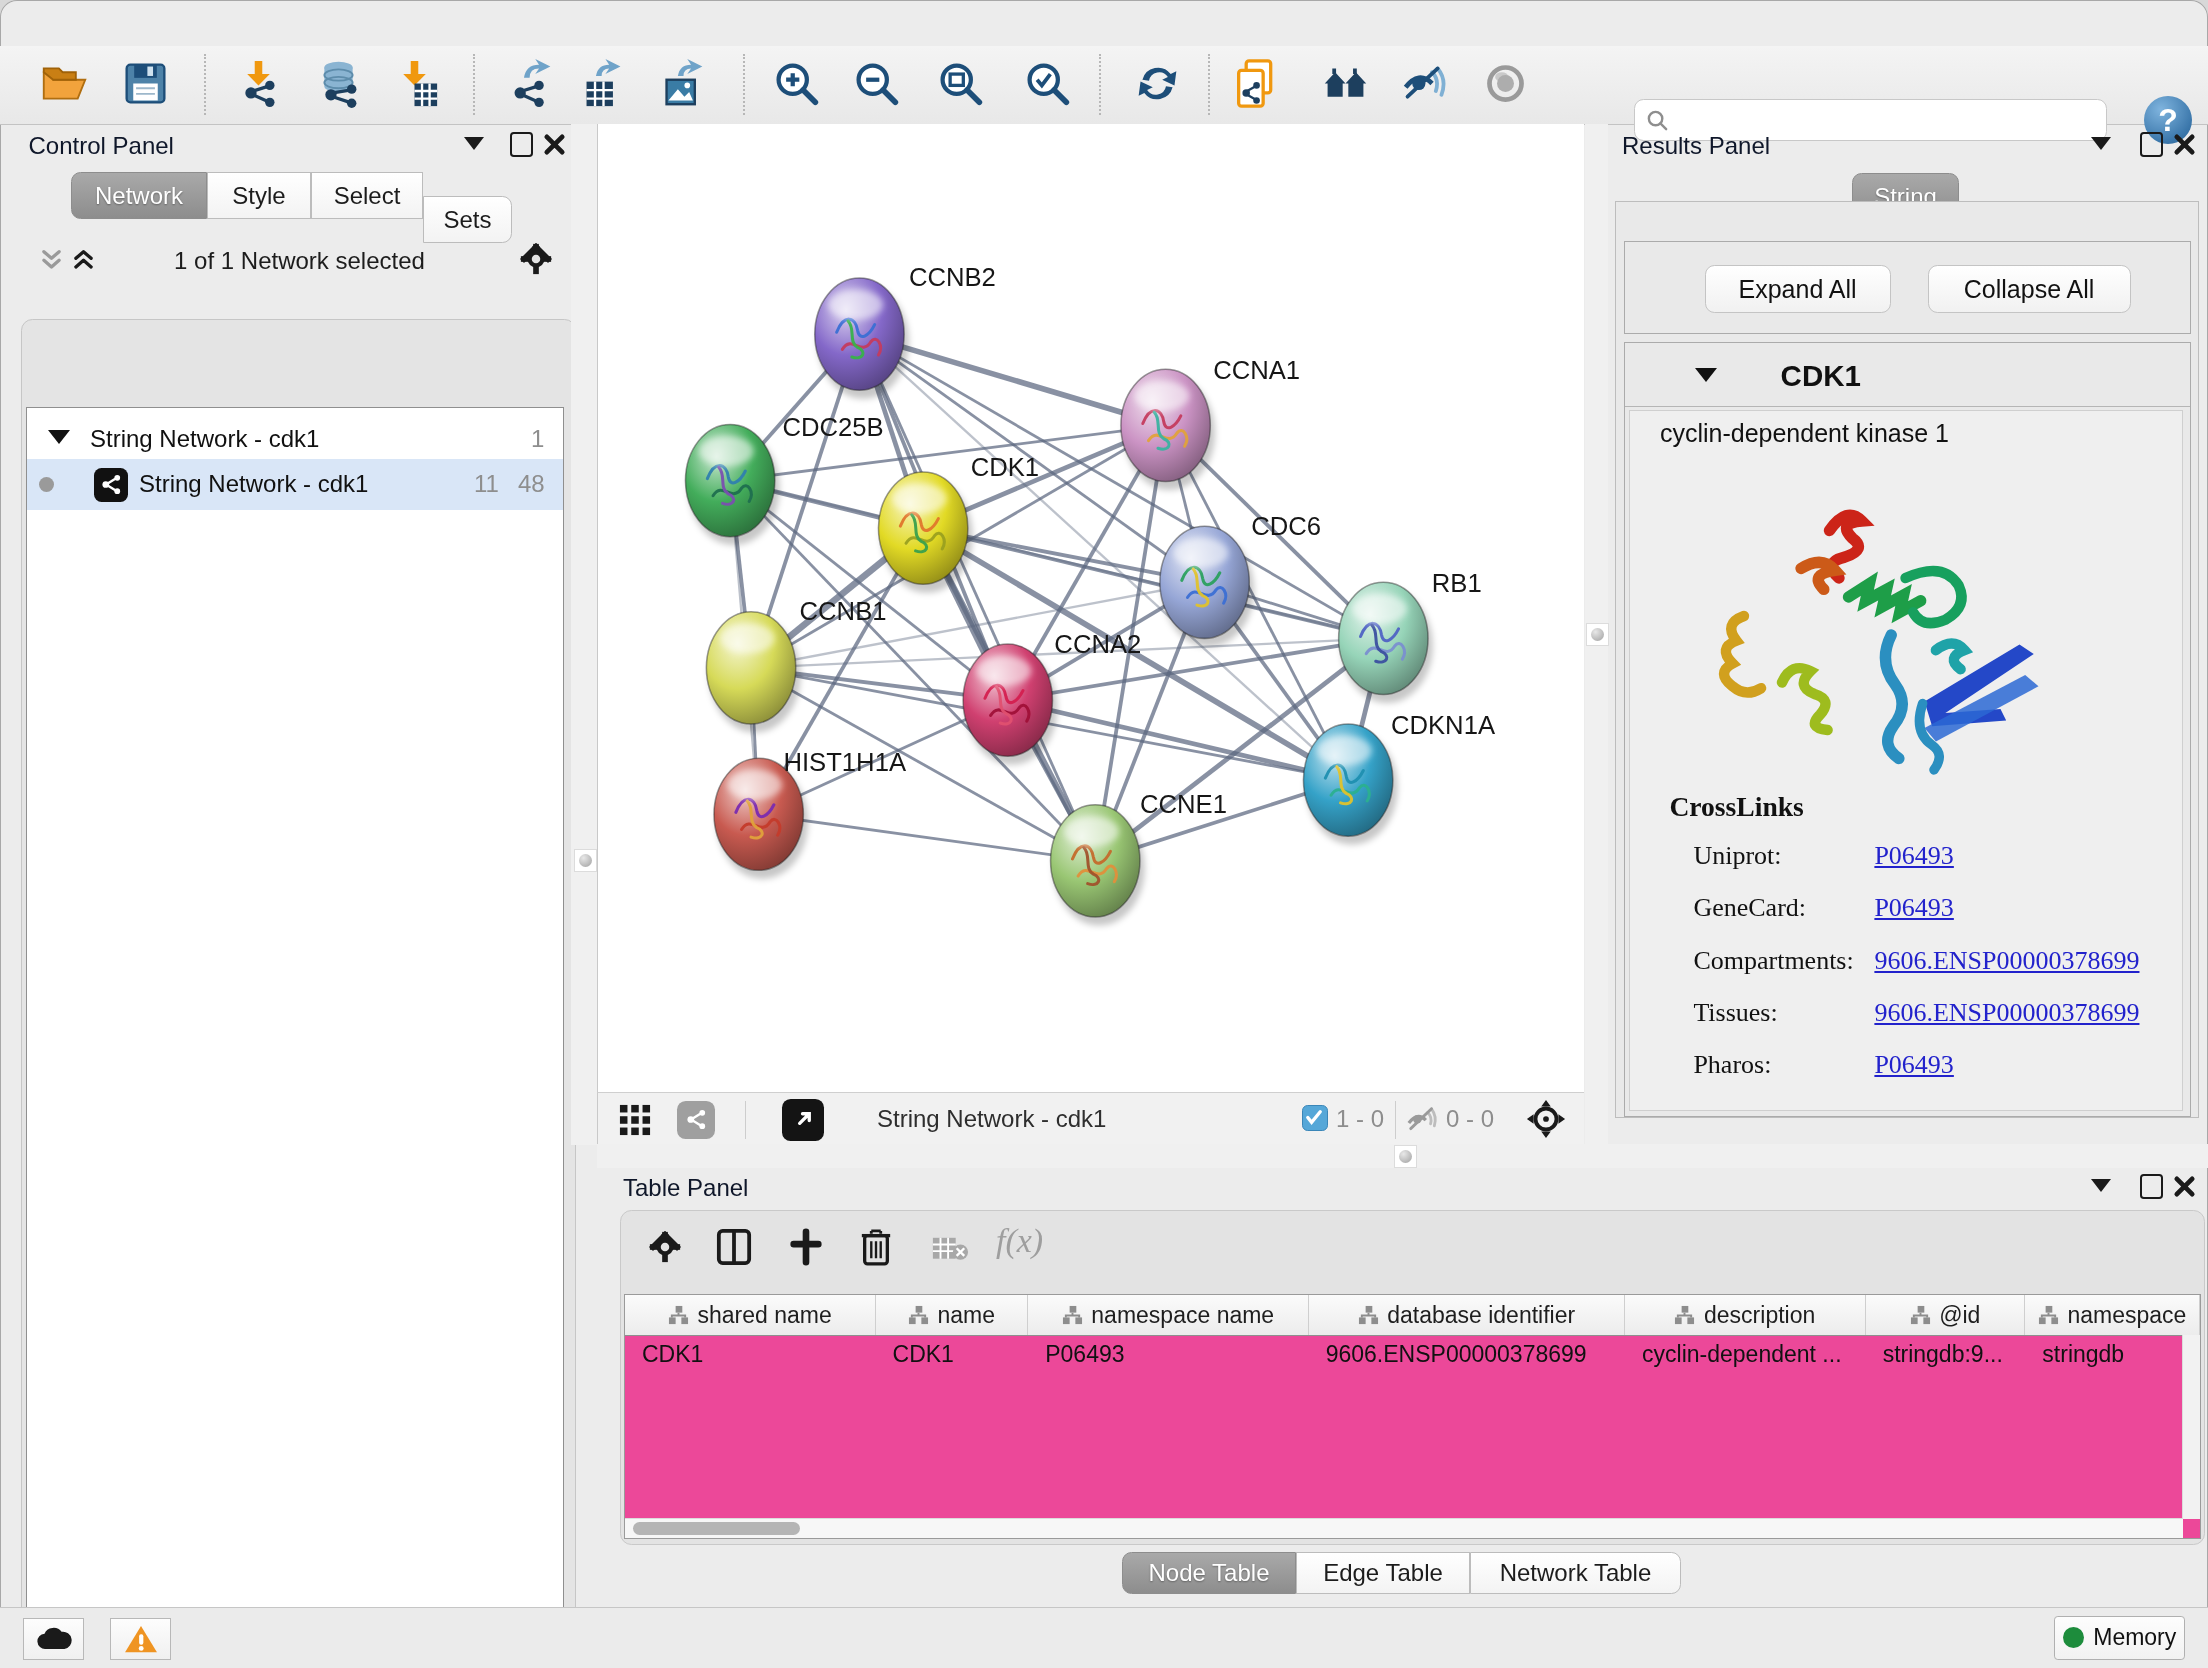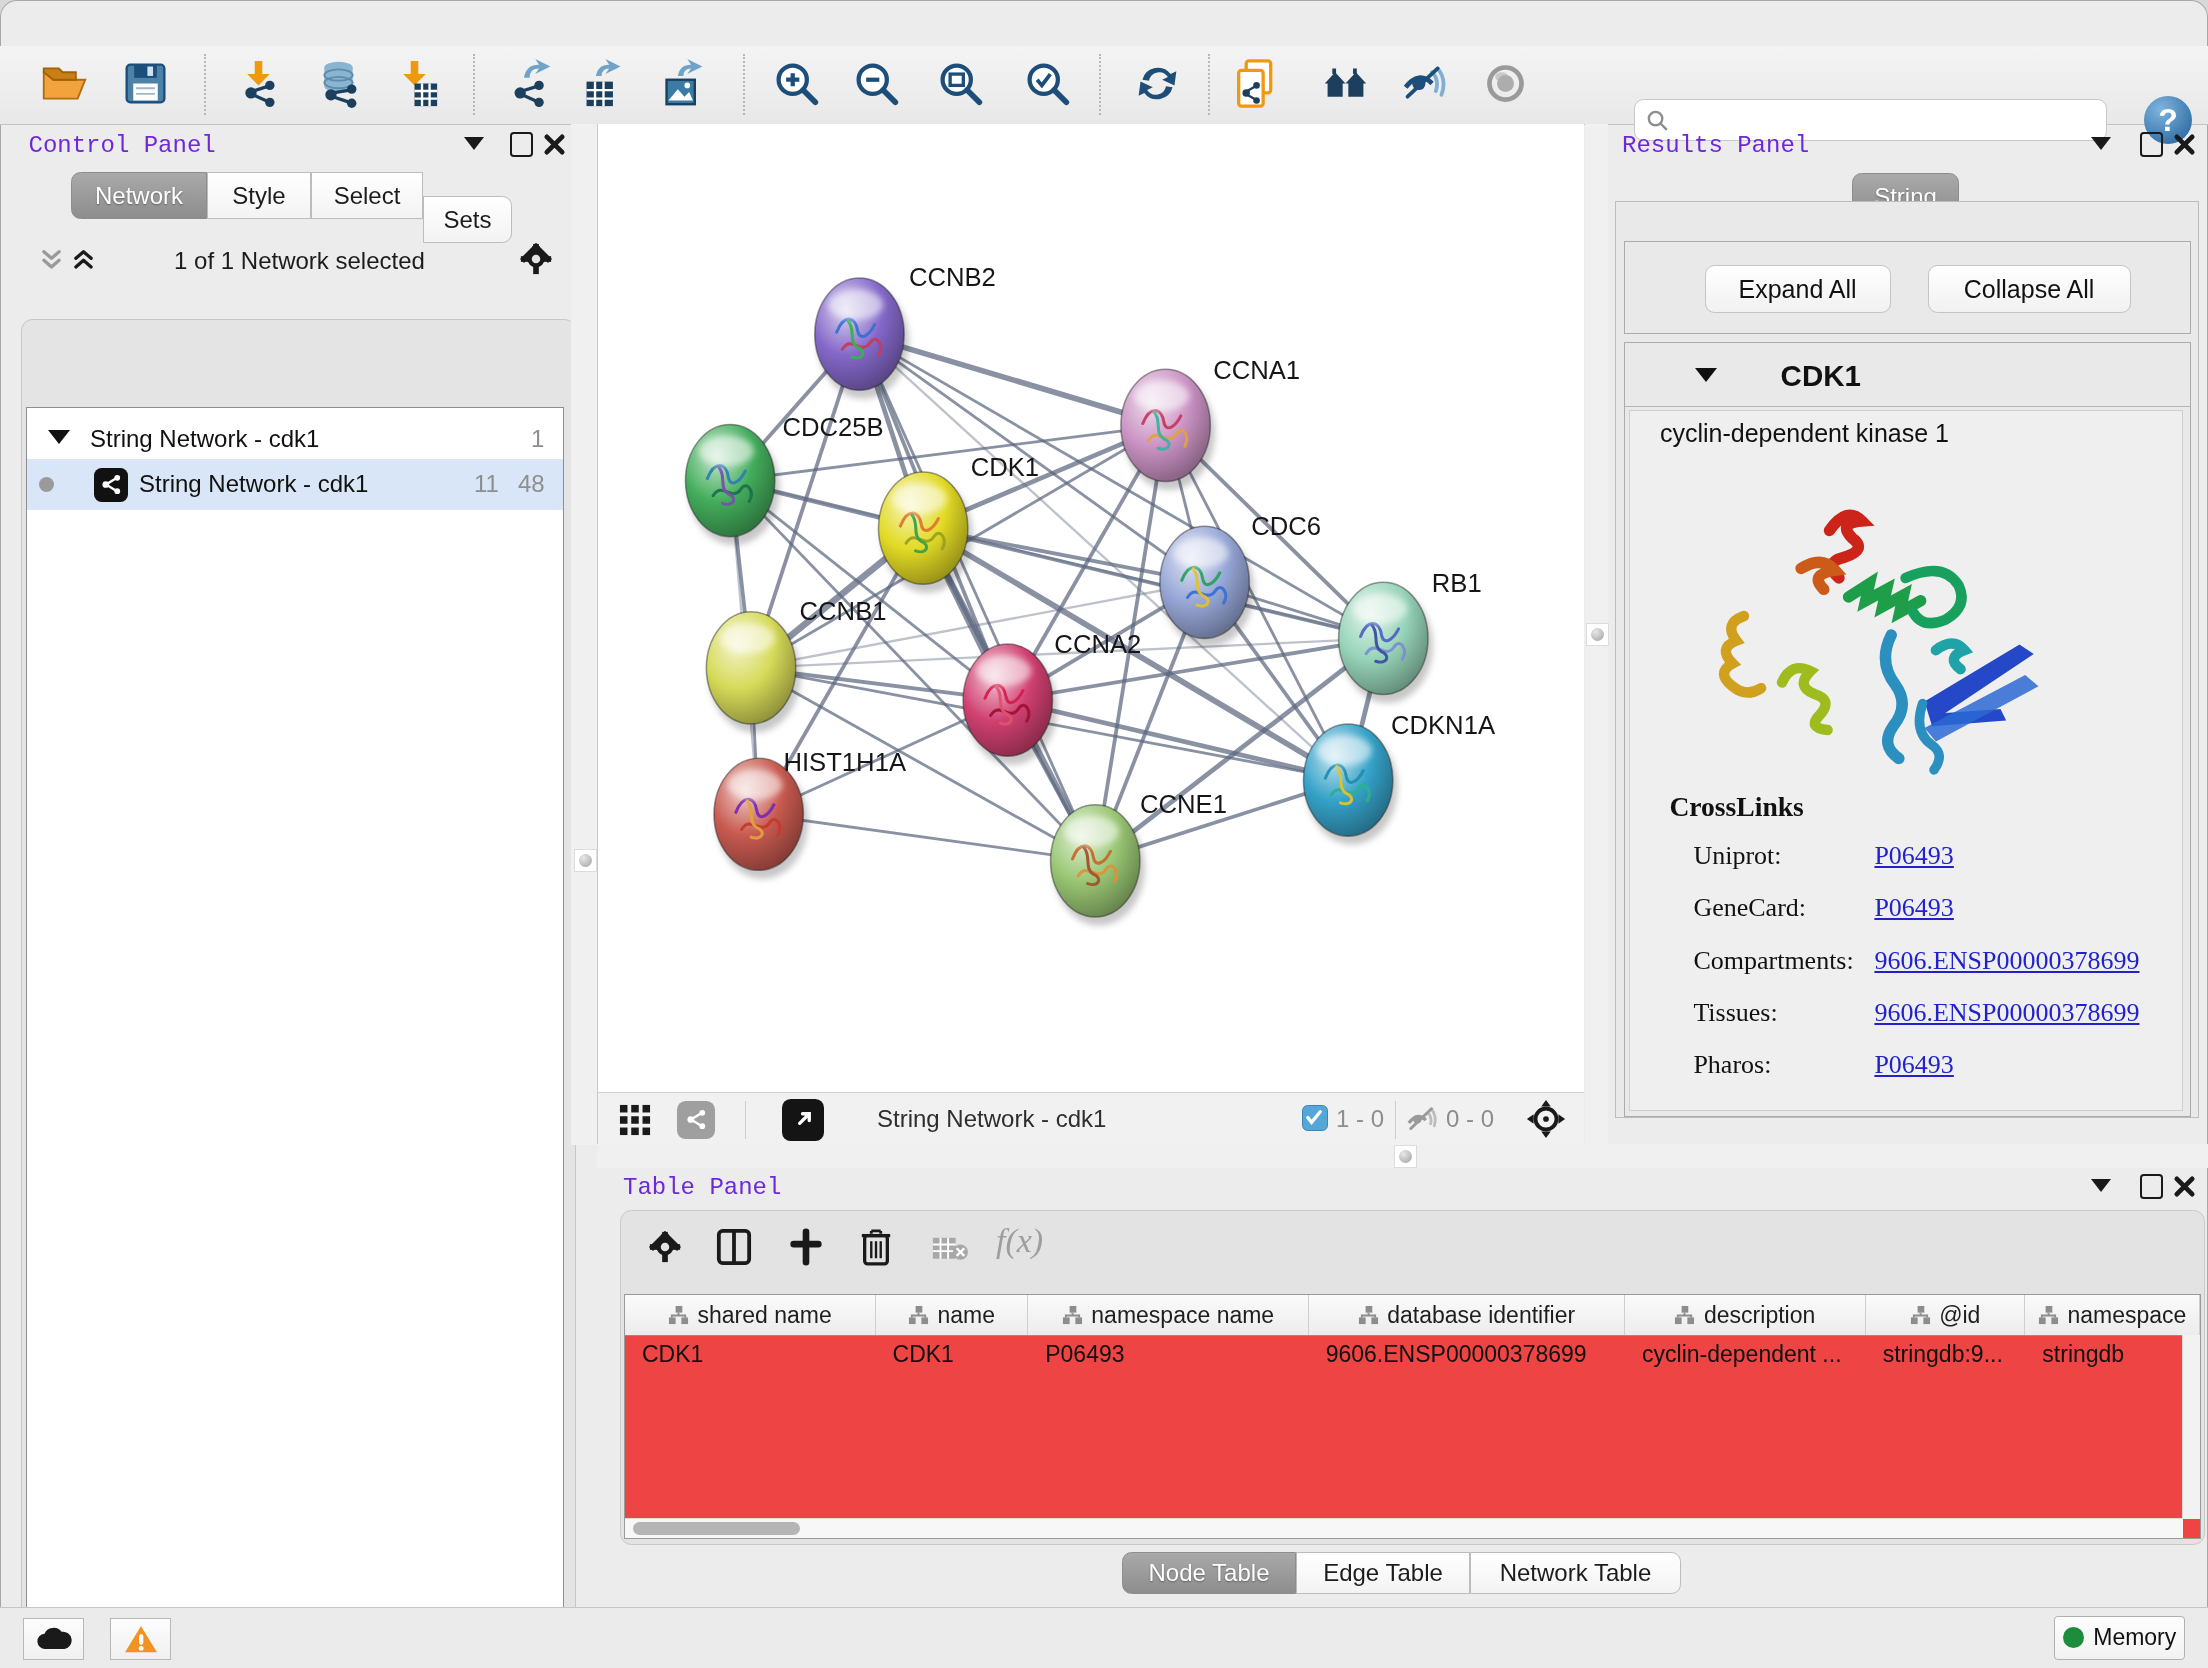--- a/index.html
+++ b/index.html
@@ -20,21 +20,21 @@
            background:linear-gradient(#f4f4f4,#e8e8e8);border-bottom:1.9px solid #c3c3c3;}
   .tbtn{position:absolute;top:13.3px;width:49px;height:49px;}
   .tbtn svg{width:49px;height:49px;display:block;}
   .tsep{position:absolute;top:7.6px;height:61px;width:0;border-left:2.9px dotted #b7b7b7;}
   .searchbox{position:absolute;left:1634px;top:53px;width:473px;height:42px;background:#ffffff;
              border:1.9px solid #c8c8c8;border-radius:9.5px;display:flex;align-items:center;padding-left:9.5px;box-sizing:border-box;}
   .helpbtn{position:absolute;left:2144px;top:50px;width:48px;height:48px;border-radius:50%;
            background:radial-gradient(circle at 35% 28%,#7fb4de,#3b77ab 70%,#2a5f8f);
            color:#fff;font-size:32px;font-weight:bold;text-align:center;line-height:48px;}
   
-  .ptitle{font-size:24px;color:#6d28d9;font-family:Liberation Mono, monospace;}
+  .ptitle{font-size:24px;color:#0f172a;}
   .ph-min{width:0;height:0;border-left:10.5px solid transparent;border-right:10.5px solid transparent;border-top:13.3px solid #1a1a1a;}
   .ph-float{width:19px;height:21px;border:2.9px solid #1a1a1a;border-radius:3.8px;background:transparent;}
   .ph-close svg{display:block;}
   
   .seg{height:47px;box-sizing:border-box;border:1px solid #bcbcbc;background:linear-gradient(#ffffff,#f3f3f3);
        font-size:24px;color:#1c1c1c;display:flex;align-items:center;justify-content:center;}
   .seg.first{border-radius:9.5px 0 0 9.5px;}
   .seg.last{border-radius:0 9.5px 9.5px 0;}
   .seg.only{border-radius:9.5px;}
   .seg.active{background:linear-gradient(#a9a9a9,#8d8d8d);color:#ffffff;text-shadow:0 1px 1.9px rgba(0,0,0,.35);border-color:#8d8d8d;}
@@ -71,21 +71,21 @@
   .rp-section{position:absolute;left:7.6px;top:140px;width:567px;height:775px;border:1.9px solid #ababab;box-sizing:border-box;background:#e9e9e9;}
   .rp-sechead{position:absolute;left:0;top:0;width:100%;height:63px;border-bottom:1.9px solid #b5b5b5;}
   .rp-body{position:absolute;left:4.8px;top:67px;width:554px;height:701px;background:#efefef;border:1px solid #cfcfcf;box-sizing:border-box;}
   .xl-serif{font-family:"Liberation Serif",serif;}
   .xl-row{position:absolute;font-size:26px;}
   .xl-label{color:#111;}
   .xl-link{color:#2222cc;text-decoration:underline;}
   
   .tp-box{position:absolute;left:620px;top:1210px;width:1585px;height:335px;background:#e3e3e3;
           border:1.9px solid #c9c9c9;border-radius:11.4px;box-sizing:border-box;}
-  .tablewrap{position:absolute;left:624px;top:1294px;width:1577px;height:245px;background:#ef4444;
+  .tablewrap{position:absolute;left:624px;top:1294px;width:1577px;height:245px;background:#ec4899;
              border:1.9px solid #9a9a9a;box-sizing:border-box;overflow:hidden;}
   .thead{display:flex;height:40px;background:linear-gradient(#fbfbfb,#ececec);border-bottom:1.9px solid #8f8f8f;}
   .th{display:flex;align-items:center;justify-content:center;gap:8.6px;font-size:23px;color:#1e1e1e;
       border-right:1px solid #cfcfcf;box-sizing:border-box;overflow:hidden;white-space:nowrap;}
   .trow{display:flex;height:36px;}
   .td{font-size:23px;color:#111;padding-left:17px;box-sizing:border-box;display:flex;align-items:center;
       overflow:hidden;white-space:nowrap;}
   .hscroll{position:absolute;left:0;bottom:0;width:1558px;height:19px;background:#f7f7f7;border-top:1px solid #dcdcdc;}
   .hthumb{position:absolute;left:7.6px;top:2.9px;width:167px;height:13.3px;border-radius:6.7px;background:#b5b5b5;}
   .vscroll{position:absolute;right:0;top:40px;width:17px;bottom:19px;background:#f2f2f2;border-left:1px solid #dcdcdc;}

